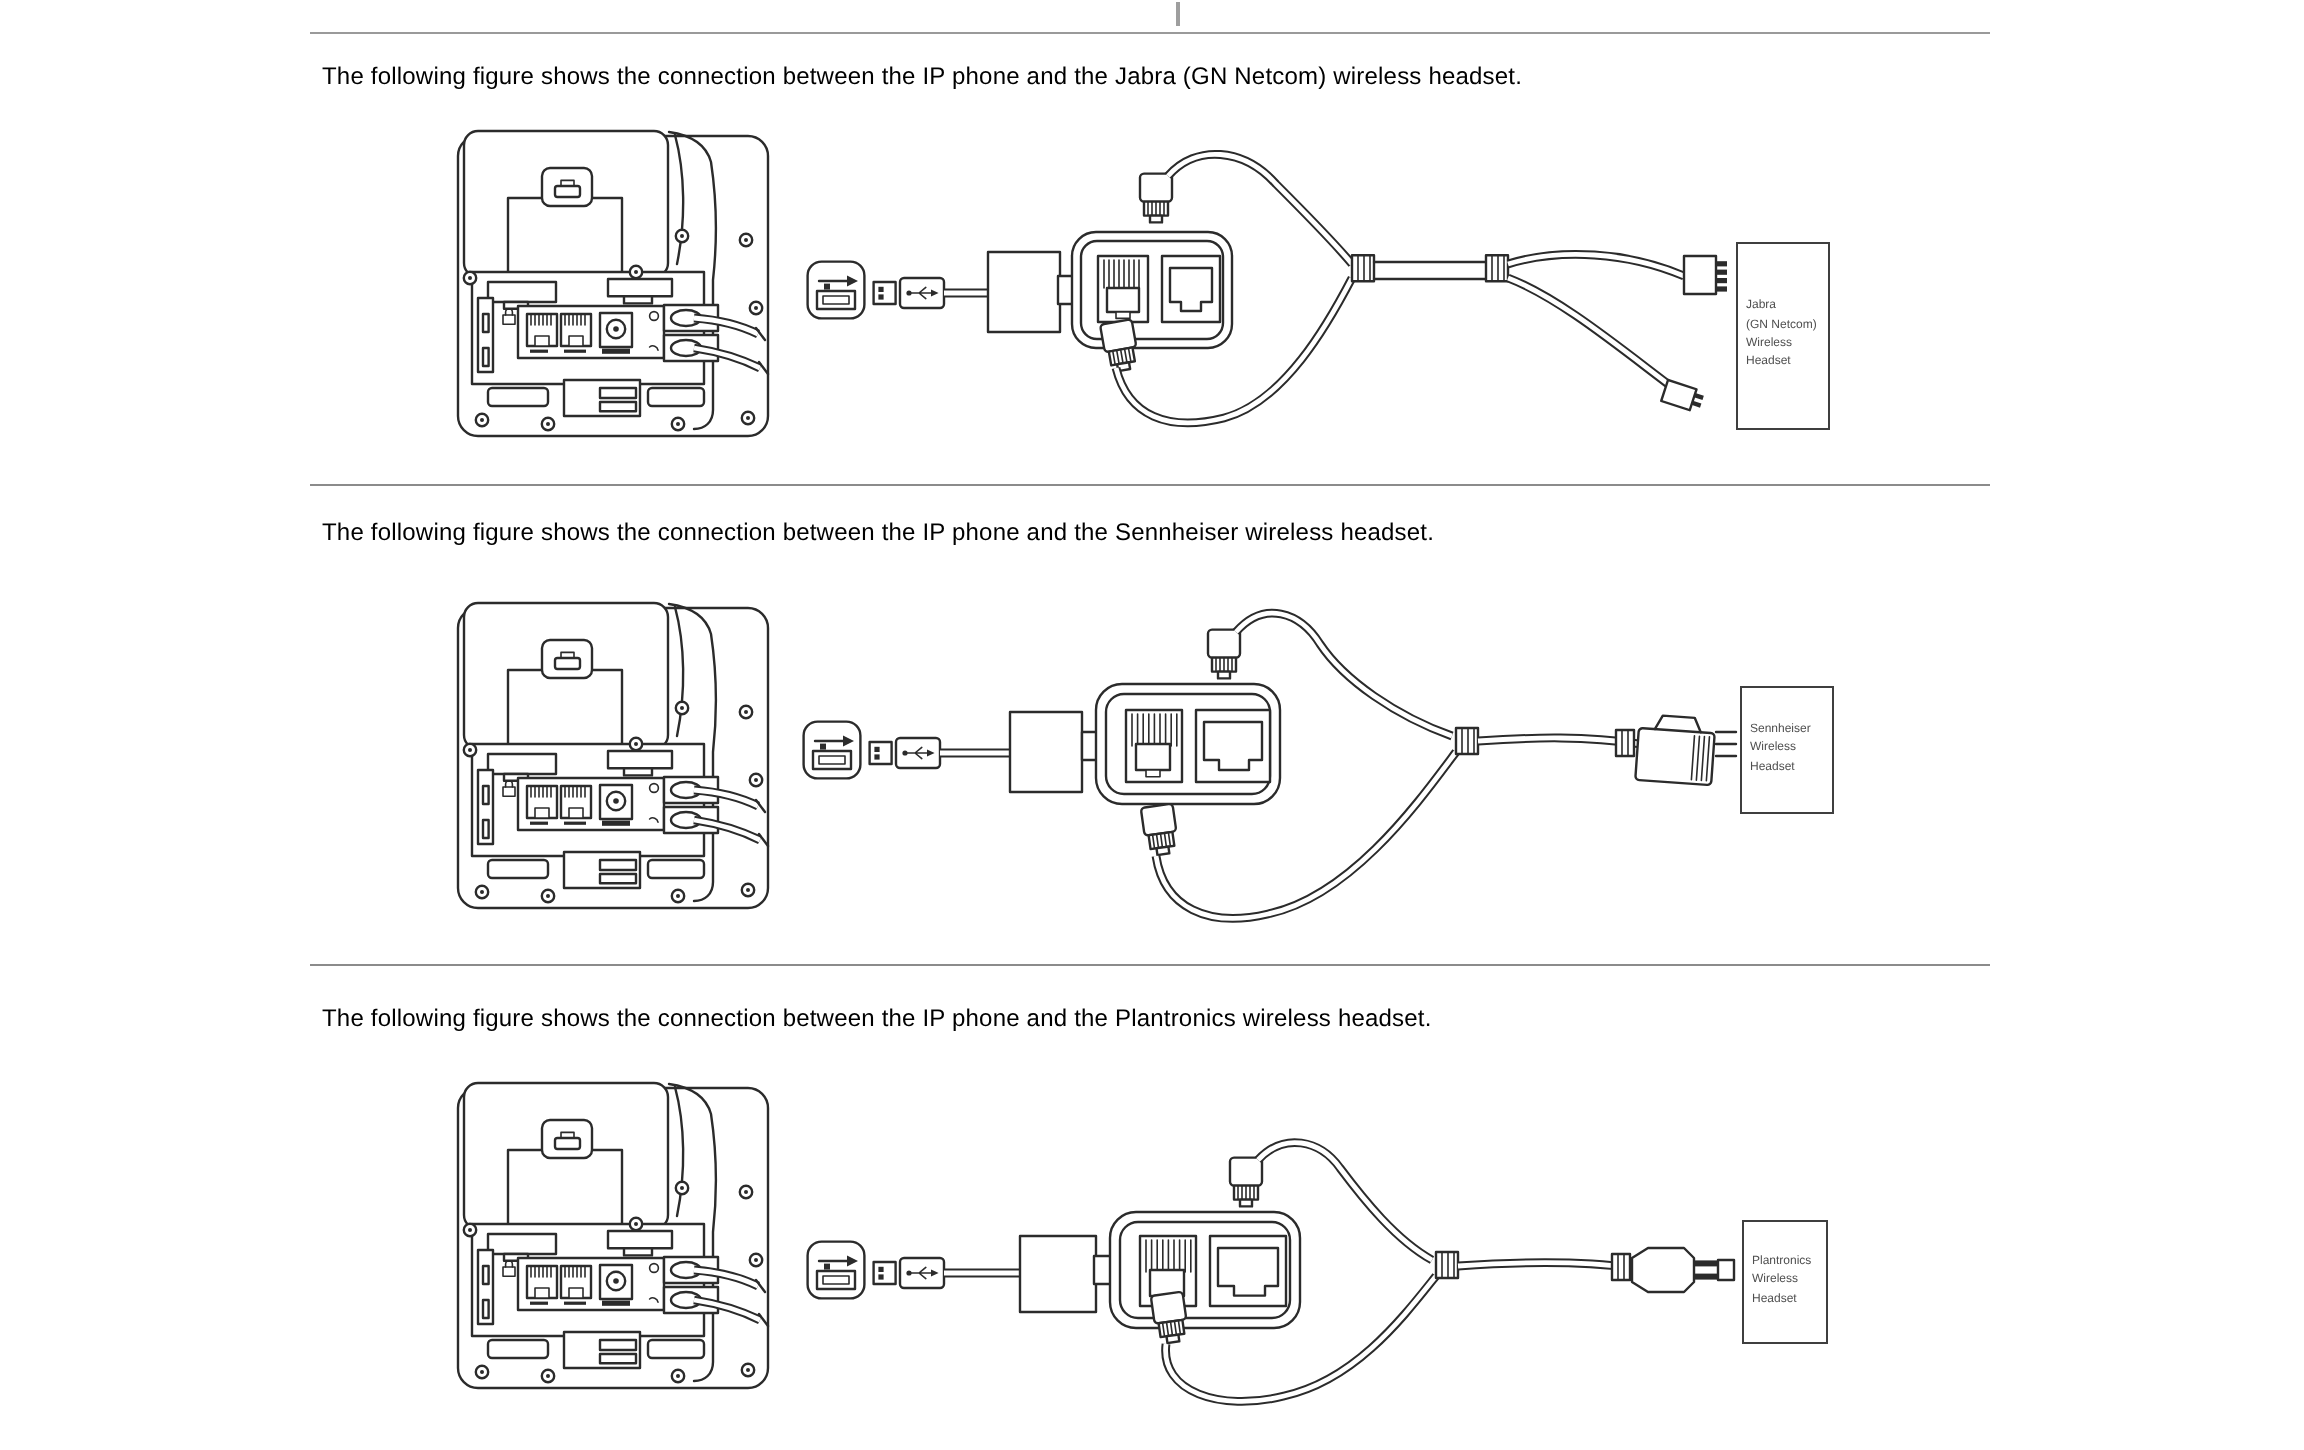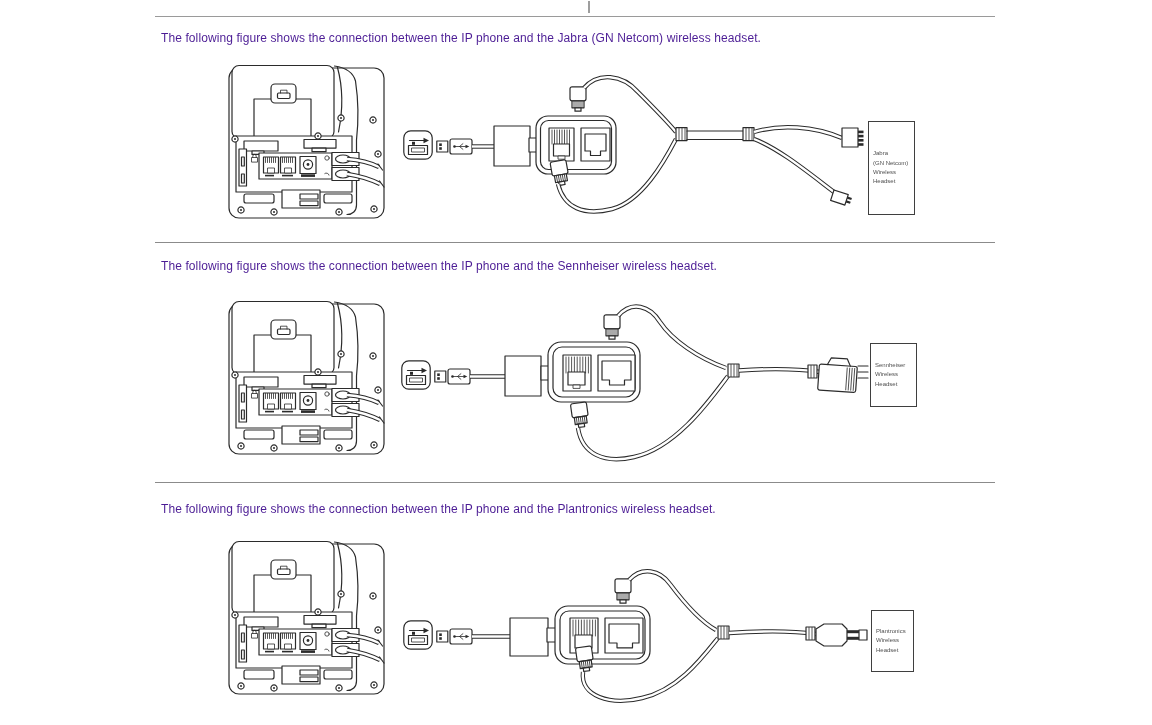--- a/index.html
+++ b/index.html
@@ -4,21 +4,21 @@
 <style>
   html,body { margin:0; padding:0; background:#ffffff; }
   .page {
     position:relative; width:1152px; height:725px; background:#ffffff;
     font-family:"Liberation Sans", sans-serif; overflow:hidden;
   }
   .rule { position:absolute; height:1px; background:#9a9a9a; }
   .rule.dark { background:#8b8b8b; }
   .tick { position:absolute; width:0; border-left:2px dashed #9e9e9e; }
   .caption {
-    position:absolute; font-size:12px; color:#4c1d95; letter-spacing:0.1px;
+    position:absolute; font-size:12px; color:#000000; letter-spacing:0.1px;
     white-space:nowrap;
   }
   .diagram { position:absolute; }
   .hbox {
     position:absolute; border:1.2px solid #3f3f3f; background:#ffffff;
     display:flex; flex-direction:column; justify-content:center;
     padding-left:4px; box-sizing:border-box;
     font-size:6px; line-height:1.55; color:#4f4f4f;
   }
   

